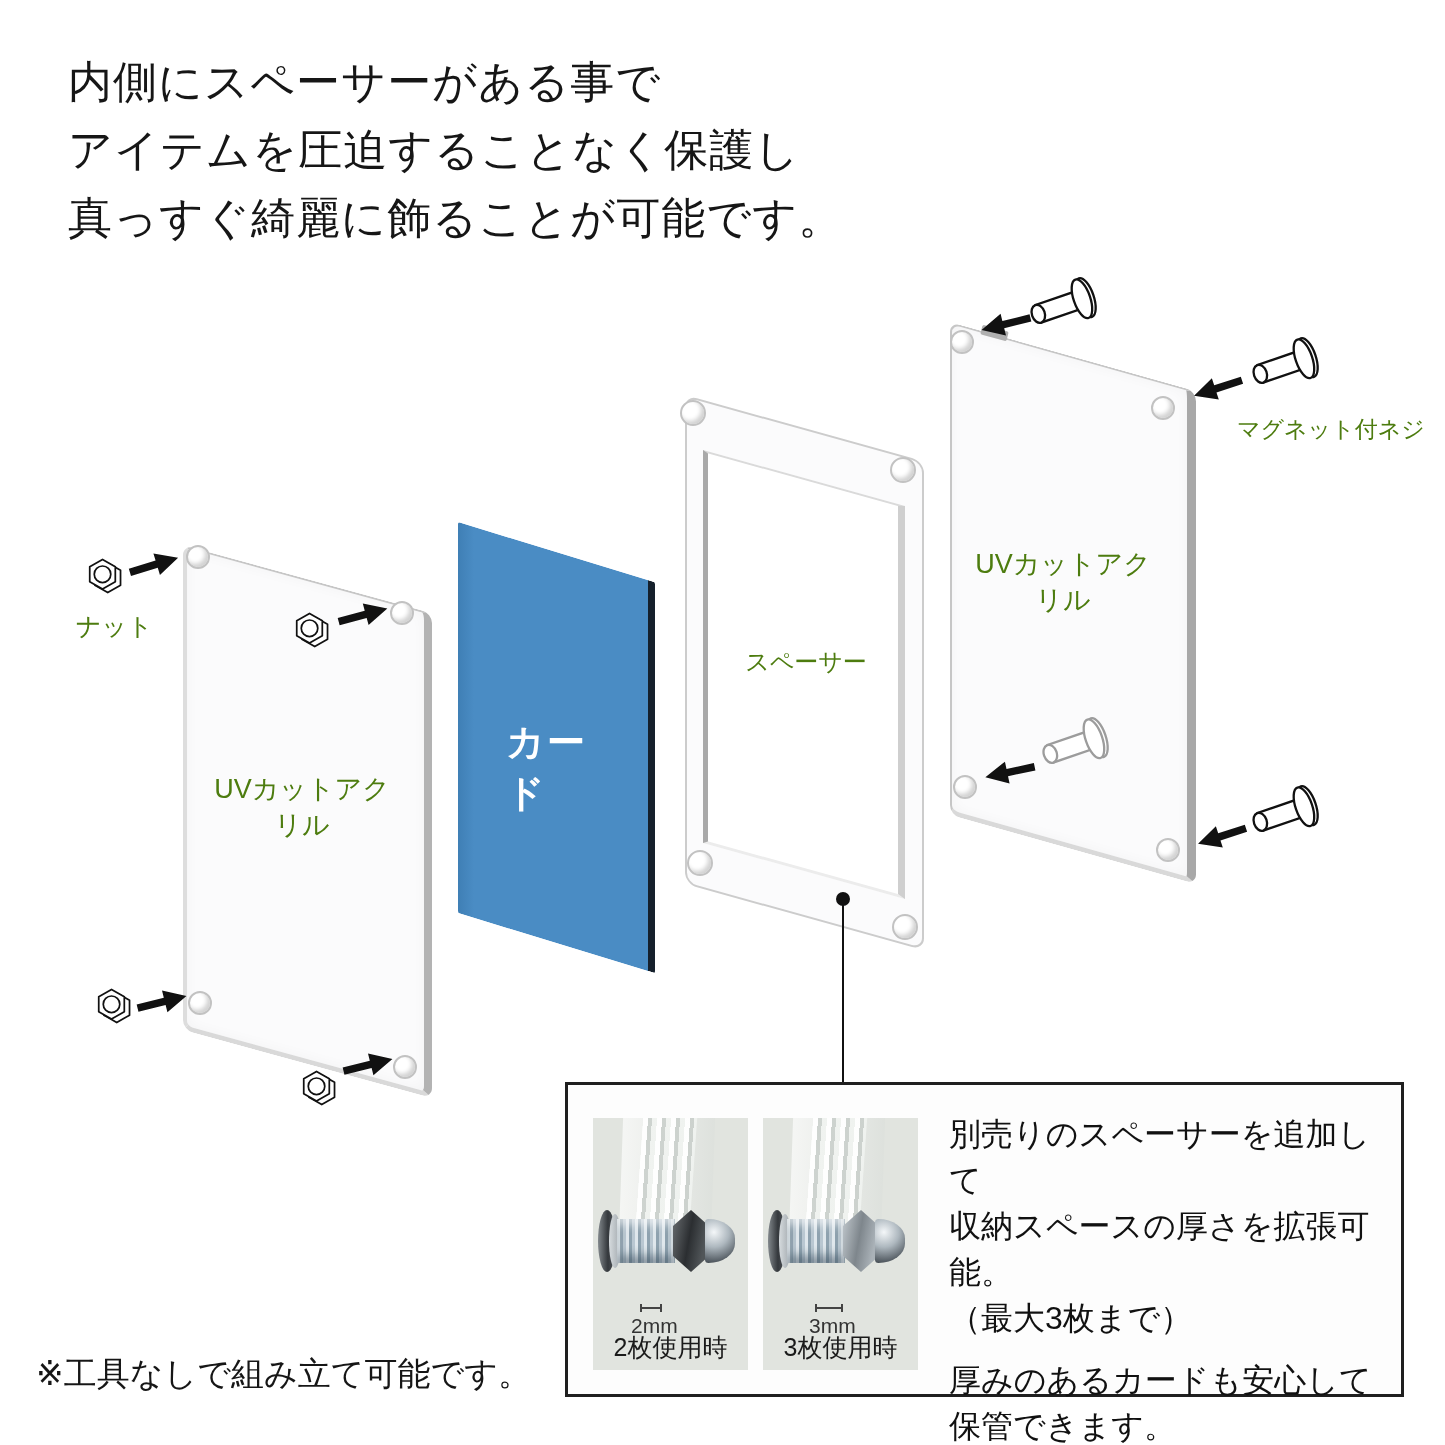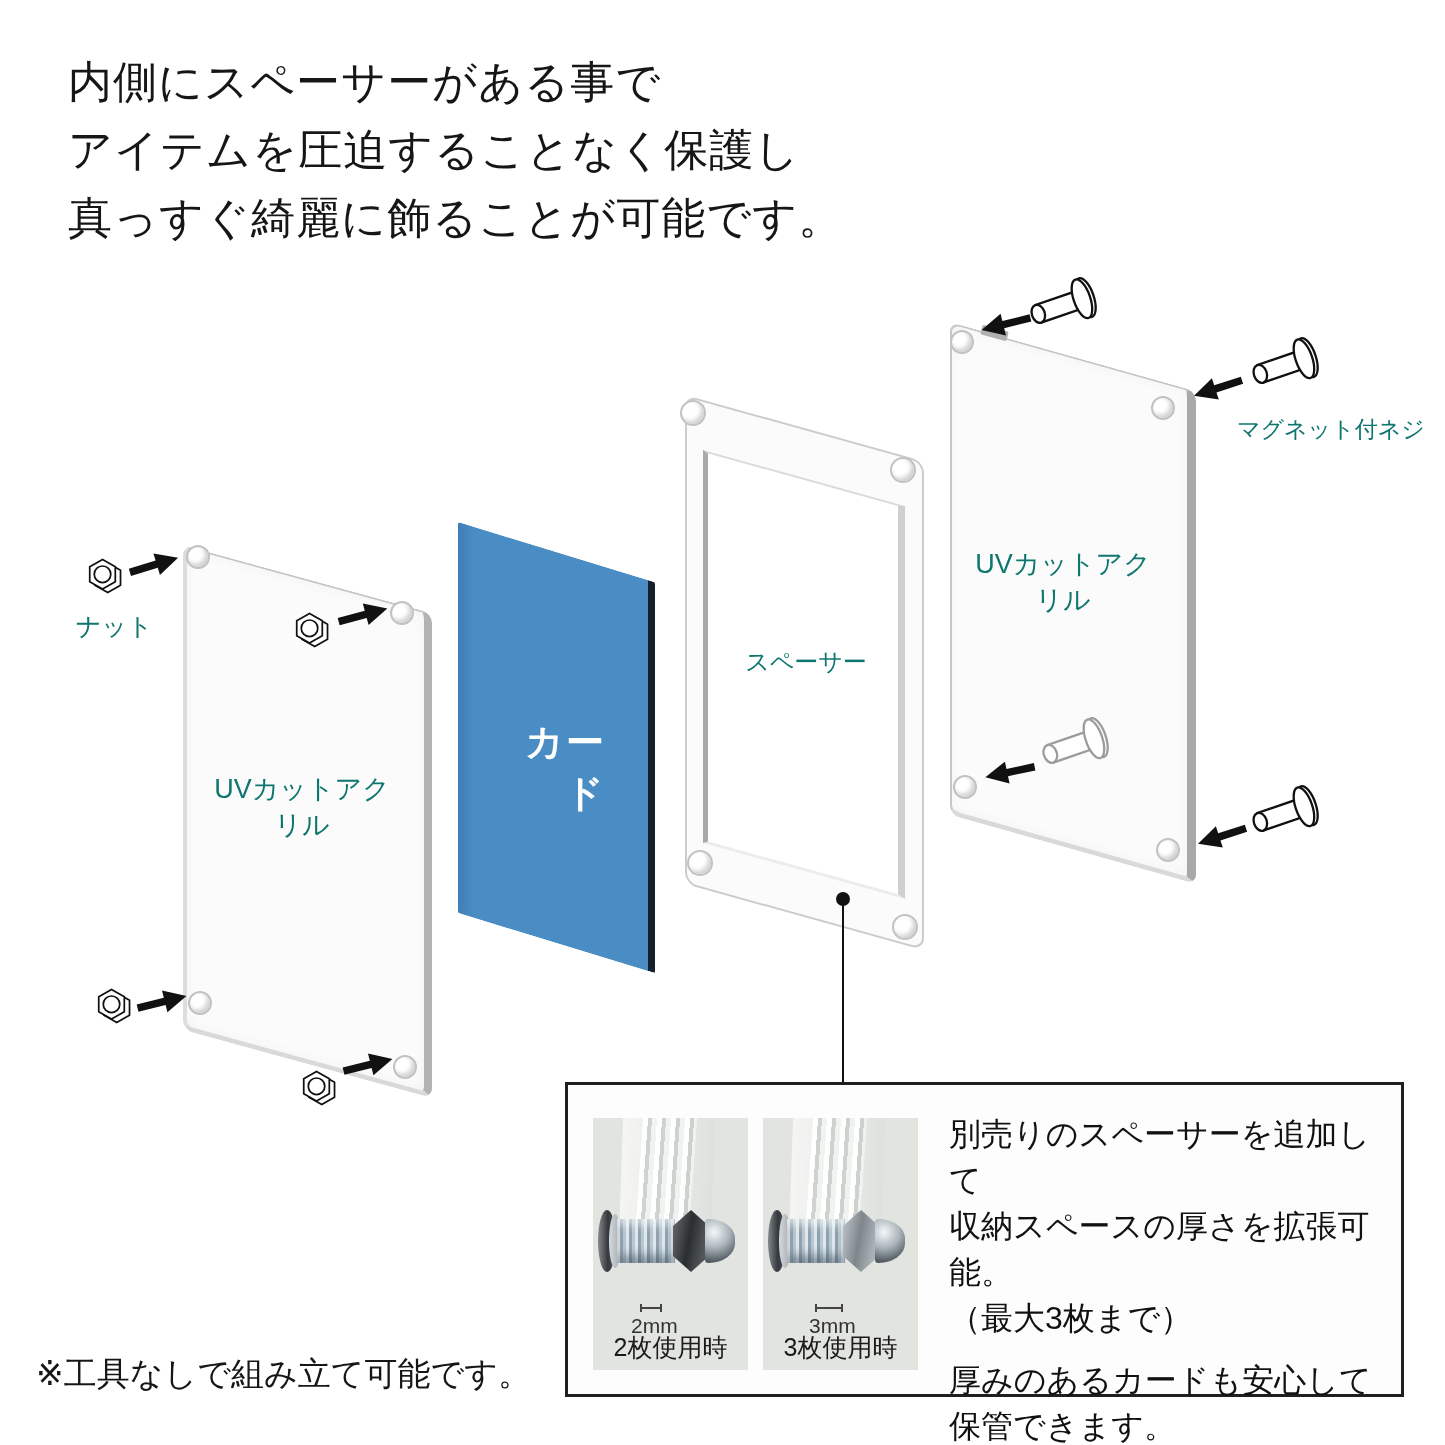--- a/index.html
+++ b/index.html
@@ -28,24 +28,24 @@
 
   
   .hole{position:absolute;width:20px;height:20px;border-radius:50%;background:#fff;
         border:2px solid #c2c2c2;box-shadow:inset -3px -3px 4px rgba(0,0,0,.18)}
   .hole.big{width:22px;height:22px}
   #hL1{left:186px;top:545px} #hL2{left:390px;top:601px} #hL3{left:188px;top:991px} #hL4{left:393px;top:1055px}
   #hS1{left:680px;top:400px} #hS2{left:890px;top:457px} #hS3{left:687px;top:850px} #hS4{left:892px;top:914px}
   #hR1{left:950px;top:330px} #hR2{left:1151px;top:396px} #hR3{left:953px;top:775px} #hR4{left:1156px;top:838px}
 
   
-  .plabel{position:absolute;color:#0f766e}
+  .plabel{position:absolute;color:#4d7c0f}
   #lblNut{left:76px;top:610px;font-size:25px}
   #lblPanelL{left:202px;top:771px;width:200px;text-align:center;font-size:27px}
-  #lblCard{left:506px;top:717px;width:100px;text-align:right;font-size:38px;font-weight:bold;color:#ffffff;letter-spacing:2px}
+  #lblCard{left:506px;top:717px;width:100px;text-align:left;font-size:38px;font-weight:bold;color:#ffffff;letter-spacing:2px}
   #lblSpacer{left:741px;top:646px;width:130px;text-align:center;font-size:24px}
   #lblPanelR{left:963px;top:546px;width:200px;text-align:center;font-size:27px}
   #lblScrew{left:1237px;top:414px;font-size:23px}
 
   
   .icon{position:absolute;color:#111}
   .gray{color:#9c9c9c}
   #nut1{left:86px;top:556px}  #nut2{left:293px;top:610px}
   #nut3{left:95px;top:986px}  #nut4{left:300px;top:1068px}
   .arr{position:absolute;width:52px;height:28px;color:#111}

